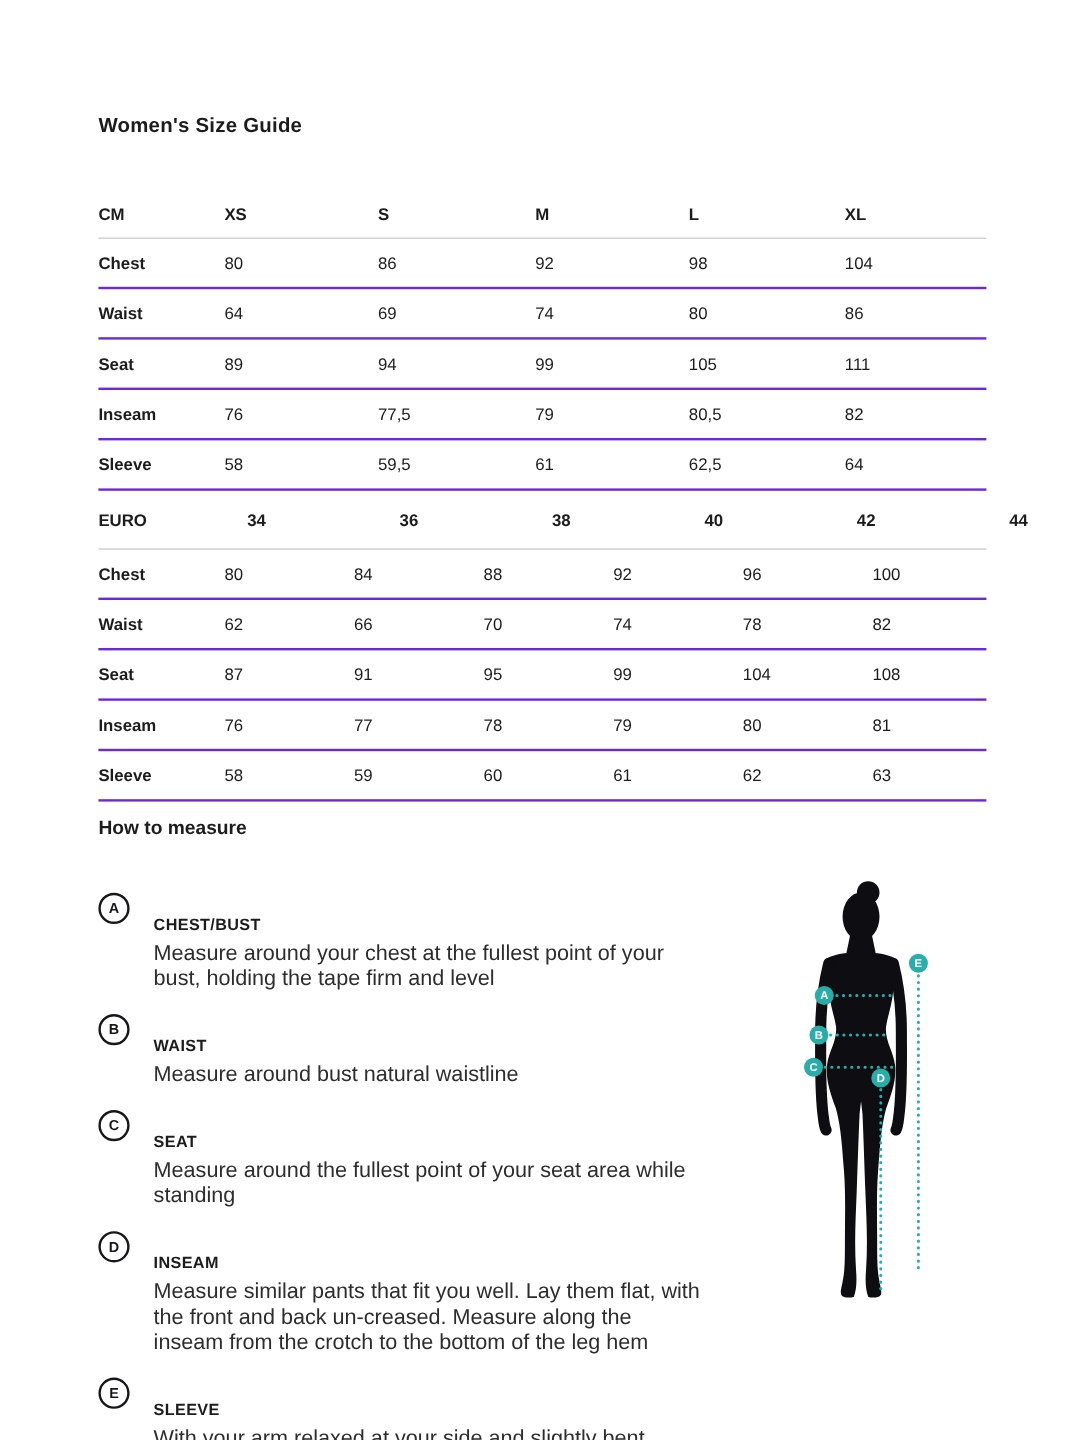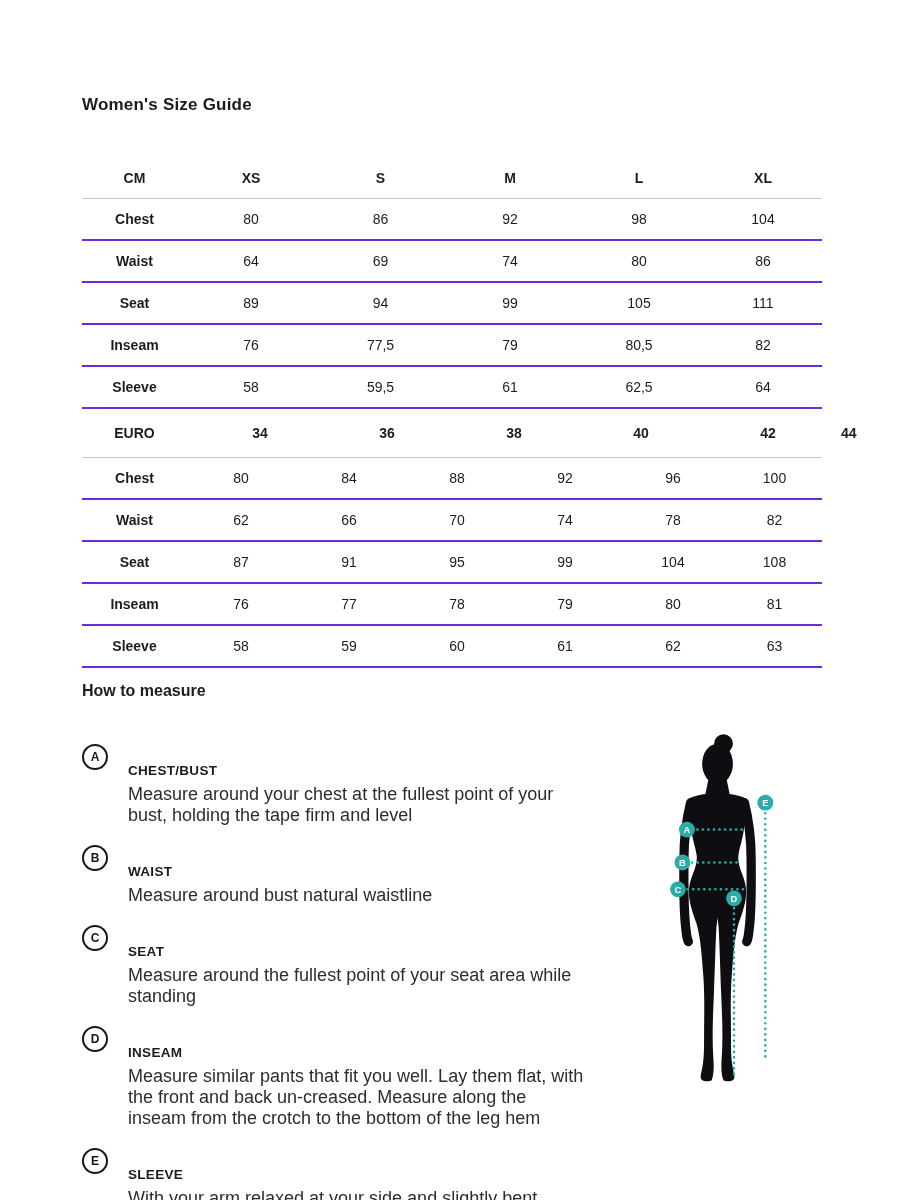--- a/index.html
+++ b/index.html
@@ -5,21 +5,21 @@
   html,body{margin:0;padding:0;}
   body{
     width:900px;height:1200px;background:#ffffff;position:relative;
     font-family:"Liberation Sans", sans-serif;color:#1c1c1c;
     -webkit-font-smoothing:antialiased;
   }
   .content{position:absolute;left:82px;top:0;width:740px;}
   .page-title{margin-top:95px;font-size:17px;font-weight:bold;letter-spacing:.2px;line-height:20px;}
 
   .tbl{margin-top:42px;width:740px;}
-  .trow{display:grid;align-items:center;text-align:center;}
+  .trow{display:grid;align-items:center;}
   .t1 .trow{grid-template-columns:105px 128px 131px 128px 130px auto;}
   .t2 .trow{grid-template-columns:105px 108px 108px 108px 108px 108px auto;}
   .thead{height:41px;font-weight:bold;font-size:14px;border-bottom:1px solid #c6c6c6;}
   .t2 .thead{height:48px;gap:19px;}
   .drow{height:40px;font-size:14px;border-bottom:2px solid #6d28d9;}
   .drow .rlabel{font-weight:bold;}
   .cell{white-space:nowrap;}
 
   .howto-heading{margin-top:12px;font-size:16px;font-weight:bold;line-height:22px;}
   .items{margin-top:42px;}

